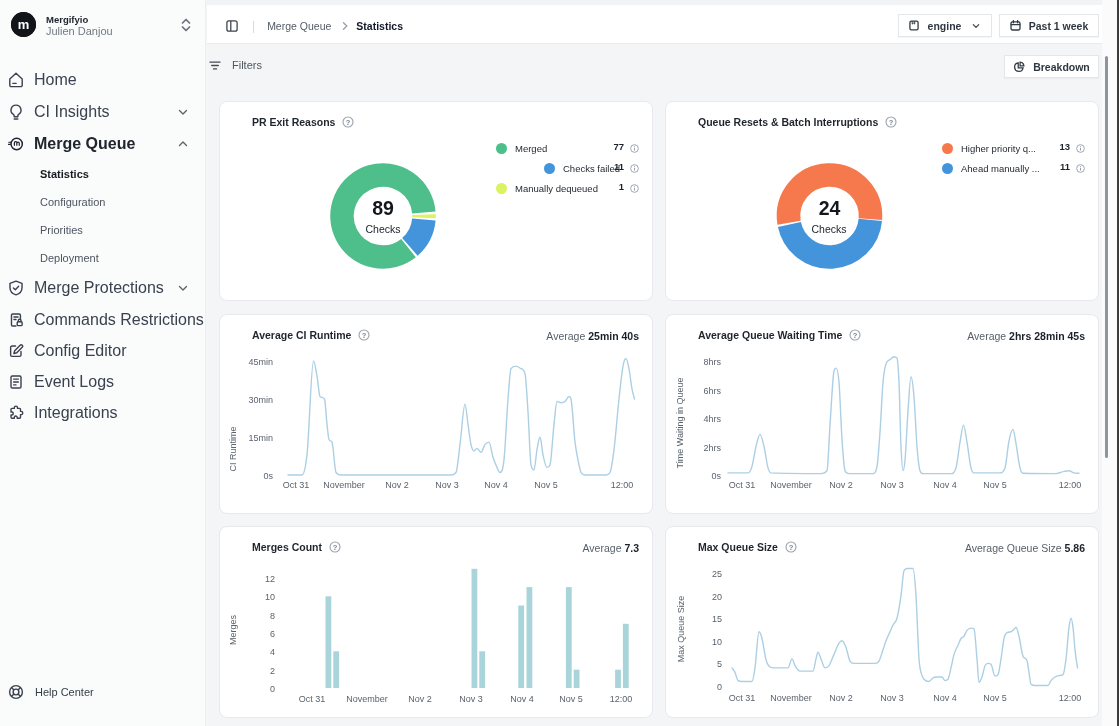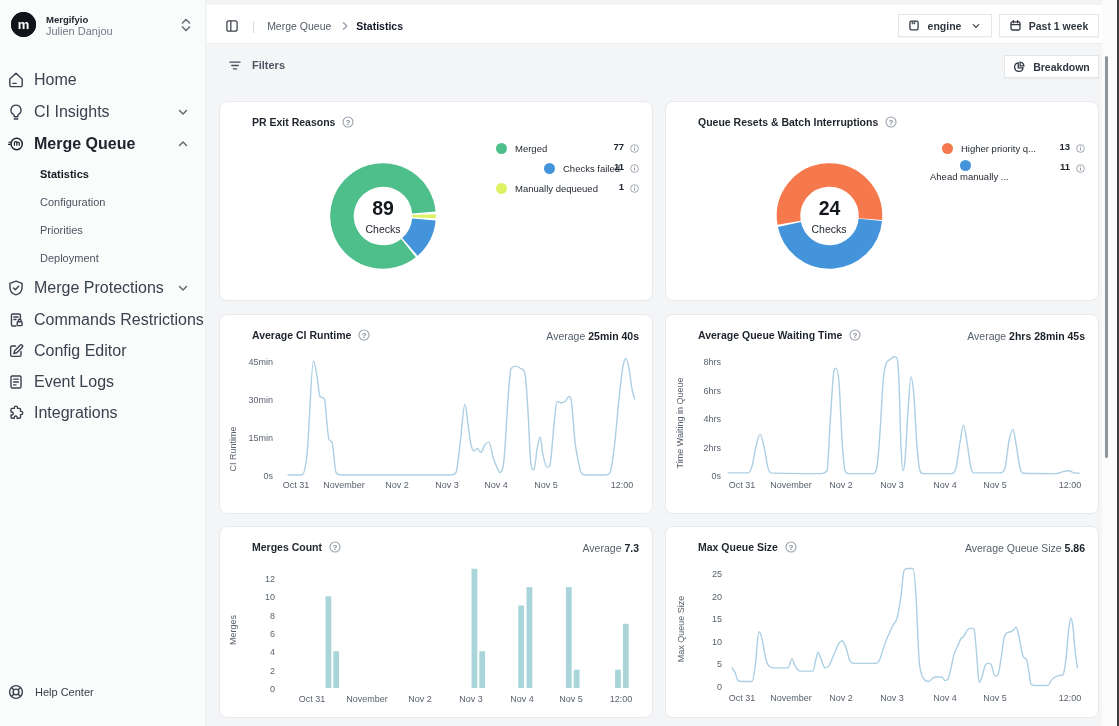--- a/index.html
+++ b/index.html
@@ -16,21 +16,21 @@
 .nav-item .chev { position:absolute; right:16px; top:50%; margin-top:-6px; }
 .nav-sub { height:28px; display:flex; align-items:center; padding-left:40px; color:#4c5560; font-size:11px; }
 .nav-sub.active { color:#161b22; font-weight:700; }
 .helpcenter { position:absolute; left:8px; bottom:26px; display:flex; align-items:center; color:#343d48; font-size:11px; font-weight:400; }
 .main { position:absolute; left:207px; top:0; width:912px; height:726px; }
 .topbar { position:absolute; left:0; top:0; width:905px; height:44px; background:#fff; border-bottom:1px solid #e9ebed; }
 .topstrip { position:absolute; left:0; top:0; width:912px; height:5px; background:#f2f3f5; z-index:5; }
 .crumbs { position:absolute; left:19px; top:5px; height:42px; display:flex; align-items:center; font-size:10.5px; color:#525b66; }
 .crumbs b { color:#111827; font-weight:700; }
 .btn { position:absolute; background:#fff; border:1px solid #e4e7ea; border-radius:0; display:flex; align-items:center; justify-content:center; font-size:10.5px; font-weight:700; color:#2f3741; box-shadow:0 1px 1px rgba(0,0,0,0.03); }
-.filters { position:absolute; left:22px; top:44px; height:42px; display:flex; align-items:center; font-size:11px; font-weight:700; color:#4c5560; }
+.filters { position:absolute; left:2px; top:44px; height:42px; display:flex; align-items:center; font-size:11px; font-weight:400; color:#4c5560; }
 .card { position:absolute; background:#fff; border:1px solid #e7e9ec; border-radius:8px; }
 .ctitle { position:absolute; left:12px; top:13px; font-size:10.5px; font-weight:700; color:#1f252d; display:flex; align-items:center;padding-left:20px; }
 .cavg { position:absolute; right:13px; top:15px; font-size:10.5px; color:#555f6a; }
 .cavg b { color:#1c222a; font-weight:700; }
 .qmark { display:inline-block; margin-left:6px; }
 .lrow { position:absolute; display:flex; align-items:center; white-space:nowrap; height:16px; font-size:9.5px; }
 .ldot { width:11px; height:11px; border-radius:50%; margin-right:8px; flex:none; }
 .llabel { color:#252b33; }
 .lval { font-weight:700; color:#1c222a; font-size:9.5px; }
 svg text { font-family:"Liberation Sans", sans-serif; }
@@ -207,21 +207,21 @@
         <path d="M 123.06 120.77 A 41.0 41.0 0 1 1 204.38 117.07" stroke="#f5794c"></path>
         <path d="M 204.32 117.79 A 41.0 41.0 0 0 1 123.40 122.52" stroke="#4394da"></path>
       </g>
       <text x="163.5" y="113" font-size="19.5" font-weight="700" fill="#14181d" text-anchor="middle">24</text>
       <text x="163" y="131" font-size="10.5" fill="#20262e" text-anchor="middle">Checks</text>
     </svg>
     <div class="lrow" style="left:276px;top:38px;">
         <span class="ldot" style="background:#f5794c;"></span>
         <span class="llabel">Higher priority q...</span>
       </div>
-    <div class="lrow" style="left:264px;top:58px;flex-direction:column;">
+    <div class="lrow" style="left:276px;top:58px;">
         <span class="ldot" style="background:#4394da;"></span>
         <span class="llabel">Ahead manually ...</span>
       </div>
     <div class="lval" style="position:absolute;right:28px;top:39px;">13</div>
     <div class="lval" style="position:absolute;right:28px;top:59px;">11</div>
     <svg width="9" height="9" viewBox="0 0 14 14" style="position:absolute;left:410px;top:42px;">
         <circle cx="7" cy="7" r="6" fill="none" stroke="#959ea9" stroke-width="1.4"></circle>
         <path d="M7 6 v4 M7 3.4 v1.4" stroke="#959ea9" stroke-width="1.6"></path>
       </svg>
     <svg width="9" height="9" viewBox="0 0 14 14" style="position:absolute;left:410px;top:62px;">

